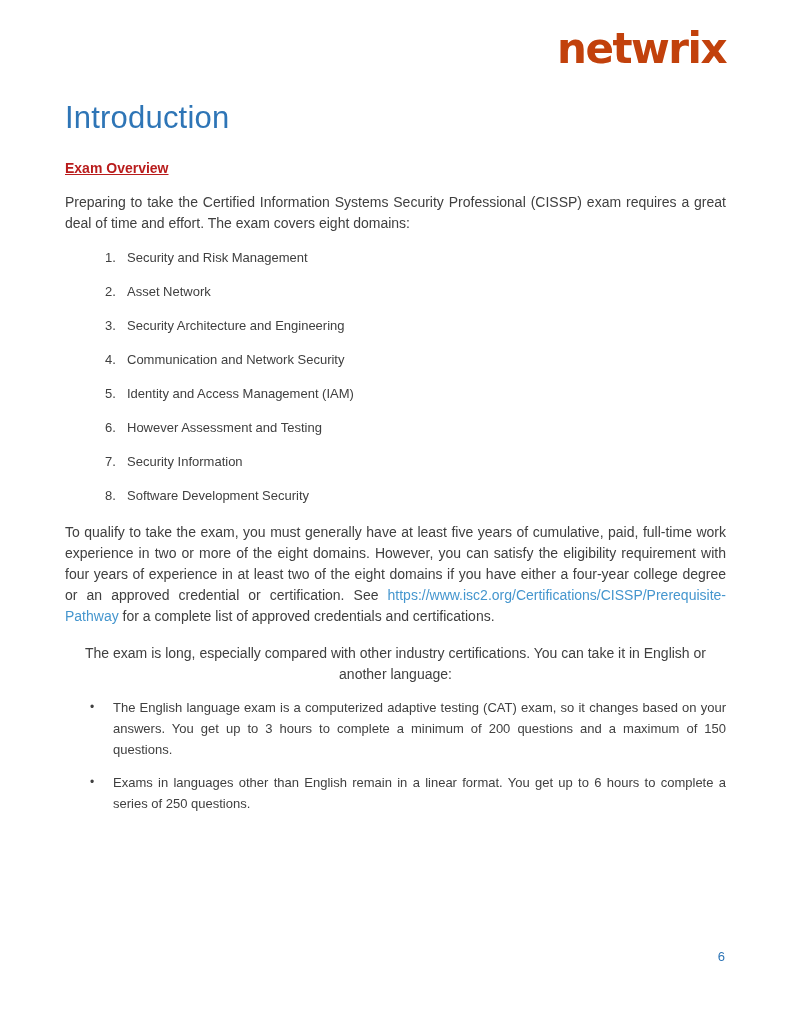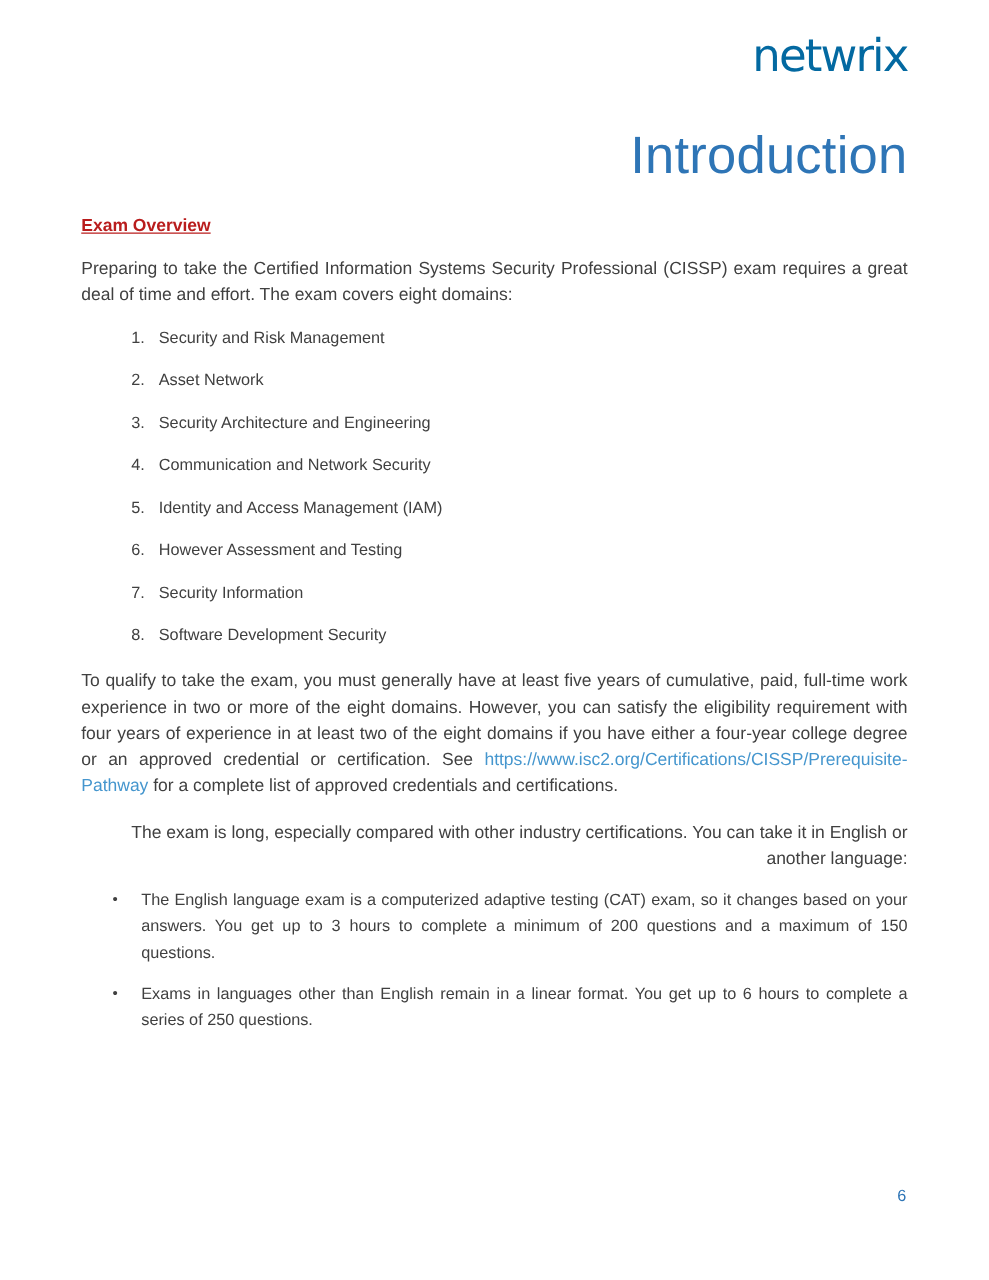--- a/index.html
+++ b/index.html
@@ -20,50 +20,49 @@
     color: #404040;
   }
   .logo-row {
     display: flex;
     justify-content: flex-end;
     align-items: flex-start;
     height: 44px;
   }
   .logo {
     font-family: "DejaVu Sans", sans-serif;
-    font-size: 36px;
-    font-weight: 400;
-    color: #0369a1;
+    font-size: 42px;
+    font-weight: 700;
+    color: #c2410c;
     letter-spacing: -1.5px;
     line-height: 1;
     margin-top: 2px;
   }
   h1.title {
-    font-size: 42px;
+    font-size: 31px;
     font-weight: 400;
     color: #2e75b6;
     margin-top: 30px;
     letter-spacing: 0.2px;
-    text-align: right;
   }
   h2.subtitle {
     font-size: 14px;
     font-weight: 700;
     color: #b91c1c;
     margin-top: 24px;
     text-decoration: underline;
   }
   p.body-text {
     font-size: 14px;
     line-height: 21px;
     color: #404040;
     margin-top: 16px;
     text-align: justify;
   }
-  p.body-text.no-justify { text-align: right; }
+  p.body-text.no-justify { text-align: center; }
   ol.domain-list {
     list-style: none;
     margin-top: 10px;
     margin-bottom: 4px;
   }
   ol.domain-list li {
     display: flex;
     font-size: 13px;
     line-height: 21px;
     color: #404040;

